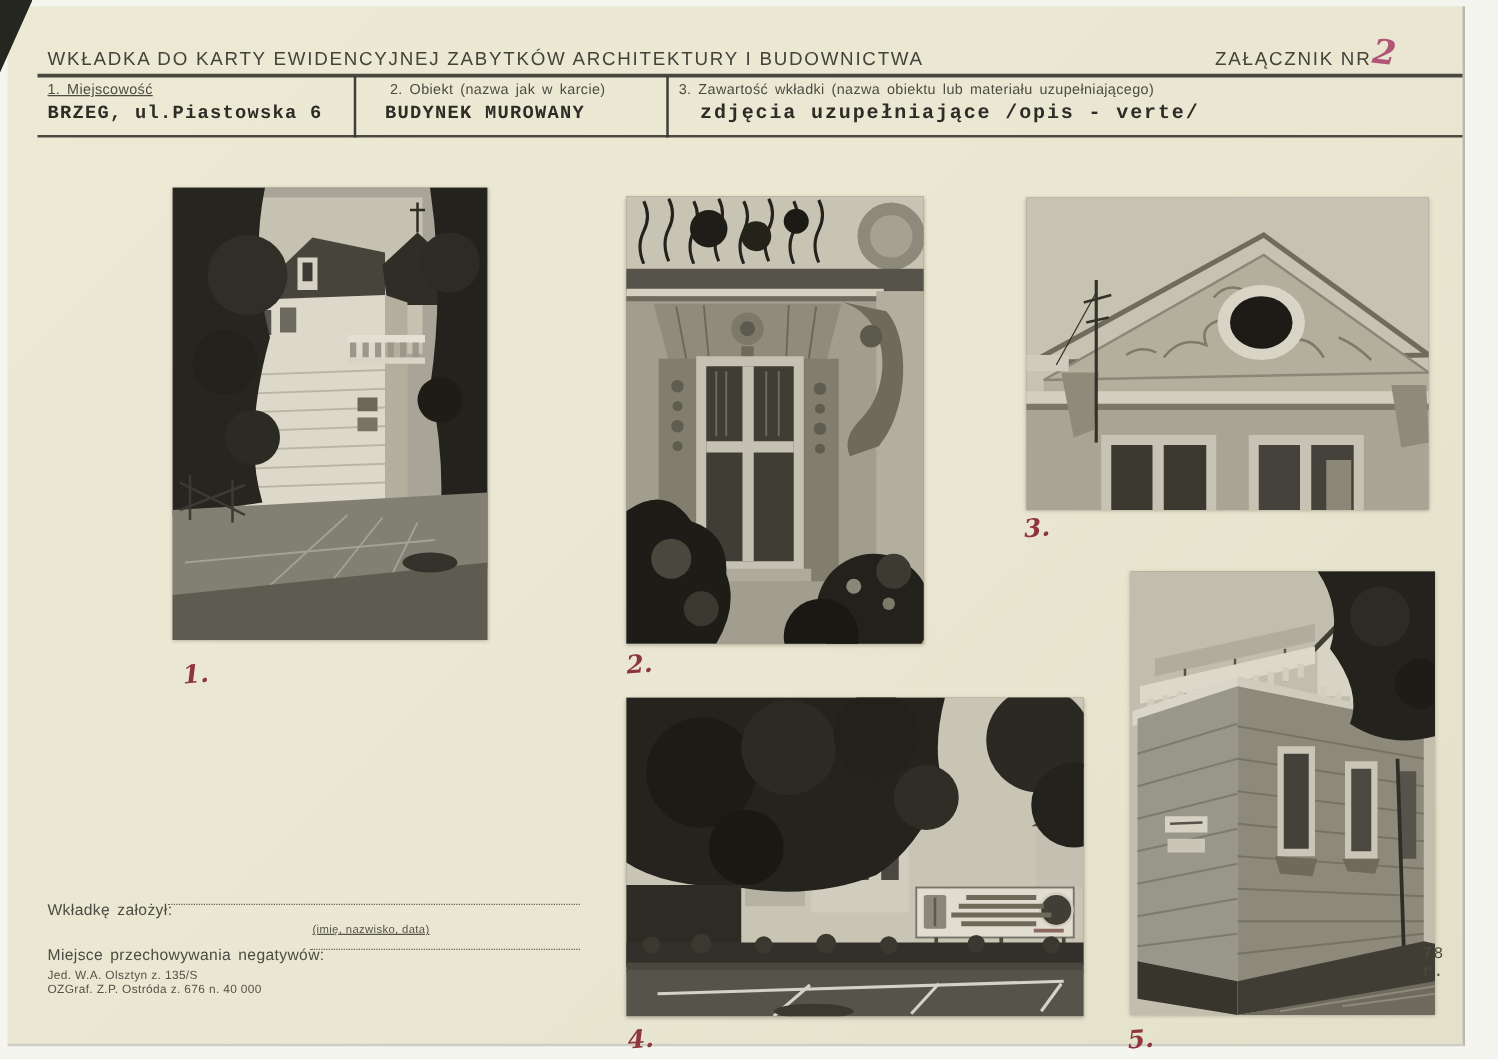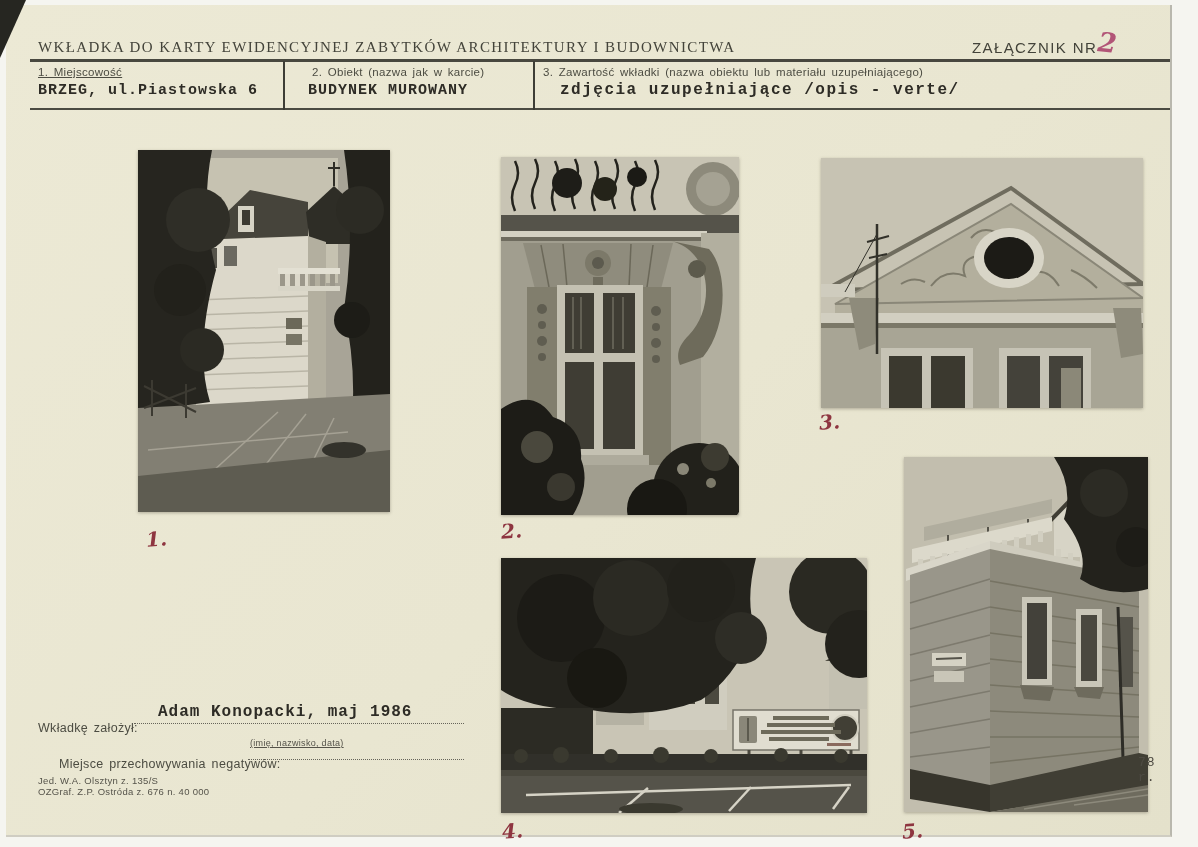--- a/index.html
+++ b/index.html
@@ -27,21 +27,21 @@
   .small-print{font-size:9.5px;color:#55534a;letter-spacing:.3px;white-space:nowrap;}
   .year-note{font-family:"Liberation Mono","DejaVu Sans Mono",monospace;font-size:13px;
          color:#4d4a42;letter-spacing:1px;}
 </style>
 </head>
 <body>
 
 <div class="page">
   <div class="card">
 
-    <div class="abs hdr-title" style="left:32px;top:34px;font-family:Liberation Serif, serif;">WKŁADKA DO KARTY EWIDENCYJNEJ ZABYTKÓW ARCHITEKTURY I BUDOWNICTWA</div>
+    <div class="abs hdr-title" style="left:32px;top:34px;">WKŁADKA DO KARTY EWIDENCYJNEJ ZABYTKÓW ARCHITEKTURY I BUDOWNICTWA</div>
     <div class="abs hdr-title" style="left:966px;top:34px;">ZAŁĄCZNIK NR</div>
     <div class="abs hand attach-num" style="left:1092px;top:22px;">2</div>
     <div class="abs hdr-rule" style="left:24px;top:54px;width:1140px;"></div>
 
     <div class="abs f-label" style="left:32px;top:61px;text-decoration:underline;">1. Miejscowość</div>
     <div class="abs typed" style="left:32px;top:77px;font-size:15px;letter-spacing:1px;">BRZEG, ul.Piastowska 6</div>
 
     <div class="abs v-div" style="left:277px;top:56px;height:49px;"></div>
 
     <div class="abs f-label" style="left:294px;top:61px;margin-left:12px;">2. Obiekt (nazwa jak w karcie)</div>
@@ -365,24 +365,23 @@
         <polygon points="86,355 244,328 244,355" fill="#6e6b5e"></polygon>
         <g stroke="#8d8a7c" stroke-width="1.5">
           <line x1="120" y1="352" x2="244" y2="332"></line>
             <line x1="170" y1="348" x2="244" y2="338"></line>
         </g>
       </svg>
     </div>
     <div class="abs hand hand-num" style="left:896px;top:814px;">5.</div>
     <div class="abs year-note" style="left:1132px;top:750px;">78 r.</div>
 
-    <div class="abs typed" style="left:152px;top:698px;font-size:16px;letter-spacing:1px;">Adam Konopacki, maj 1986</div>
     <div class="abs f-label" style="left:32px;top:716px;font-size:12.5px;">Wkładkę założył:</div>
     <div class="abs dotline" style="left:128px;top:718px;width:330px;"></div>
     <div class="abs small-print" style="left:244px;top:733px;font-size:9px;text-decoration:underline;">(imię, nazwisko, data)</div>
-    <div class="abs f-label" style="left:32px;top:752px;font-size:12.5px;margin-left:21px;">Miejsce przechowywania negatywów:</div>
+    <div class="abs f-label" style="left:32px;top:752px;font-size:12.5px;">Miejsce przechowywania negatywów:</div>
     <div class="abs dotline" style="left:242px;top:754px;width:216px;"></div>
     <div class="abs small-print" style="left:32px;top:770px;">Jed. W.A. Olsztyn z. 135/S</div>
     <div class="abs small-print" style="left:32px;top:781px;">OZGraf. Z.P. Ostróda z. 676 n. 40 000</div>
 
   </div>
   <div class="corner-dark"></div>
 </div>
 
 </body></html>

